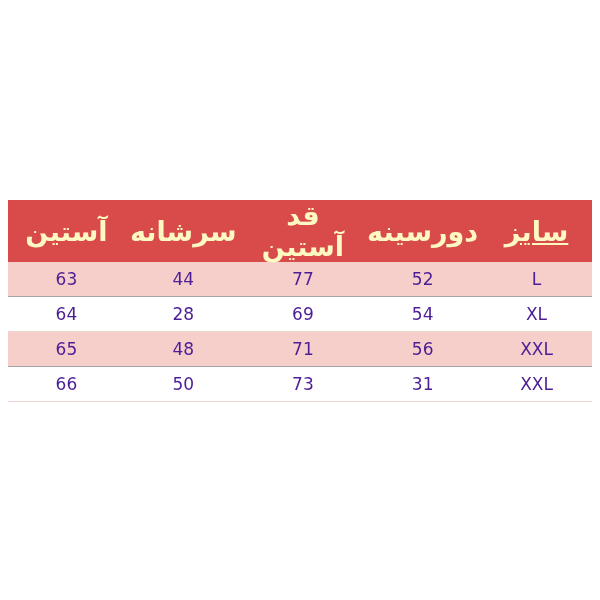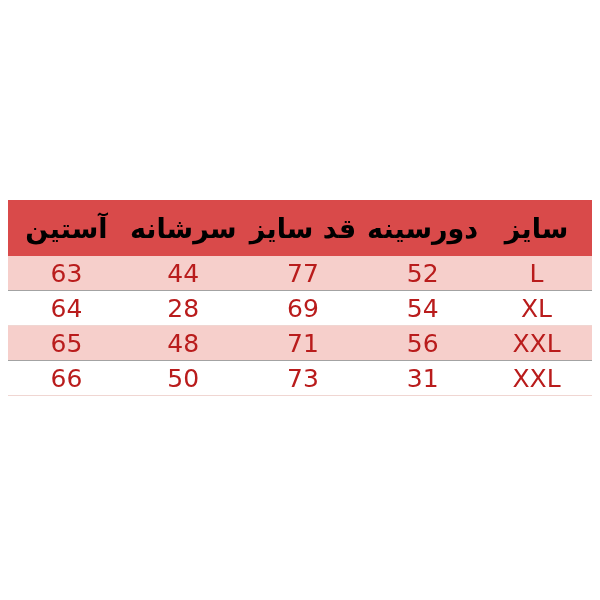--- a/index.html
+++ b/index.html
@@ -39,60 +39,60 @@
     text-align: center;
     vertical-align: middle;
     padding: 0;
     border: none;
   }
   thead tr.header-row {
     background: #d94a4a;
   }
   thead th {
     height: 56px;
-    color: #000000;
+    color: #fef9c3;
     font-size: 27px;
     font-weight: 700;
     letter-spacing: 0px;
     font-family: "DejaVu Sans", sans-serif;
   }
   tbody tr.row-odd {
     background: #f6cfcb;
   }
   tbody tr.row-even {
     background: #ffffff;
   }
   tbody td {
     height: 34px;
-    color: #b91c1c;
-    font-size: 25px;
+    color: #4c1d95;
+    font-size: 17px;
     font-weight: 400;
     font-family: "DejaVu Sans", sans-serif;
   }
   tbody tr.row-even td {
     border-top: 1px solid #a3a3a3;
     border-bottom: 1px solid #f0d6d2;
   }
-  .col-size { width: 19%; }
+  .col-size { width: 19%; text-decoration: underline; }
   .col-chest { width: 20%; }
   .col-length { width: 21%; }
   .col-shoulder { width: 20%; }
   .col-sleeve { width: 20%; }
 </style>
 </head>
 <body>
 
 <div class="page">
   <div class="table-wrap">
     <table class="size-table">
       <thead>
         <tr class="header-row">
           <th class="col-size">سایز</th>
           <th class="col-chest">دورسینه</th>
-          <th class="col-length">قد سایز</th>
+          <th class="col-length">قد آستین</th>
           <th class="col-shoulder">سرشانه</th>
           <th class="col-sleeve">آستین</th>
         </tr>
       </thead>
       <tbody>
         <tr class="row-odd">
           <td>L</td>
           <td>52</td>
           <td>77</td>
           <td>44</td>

